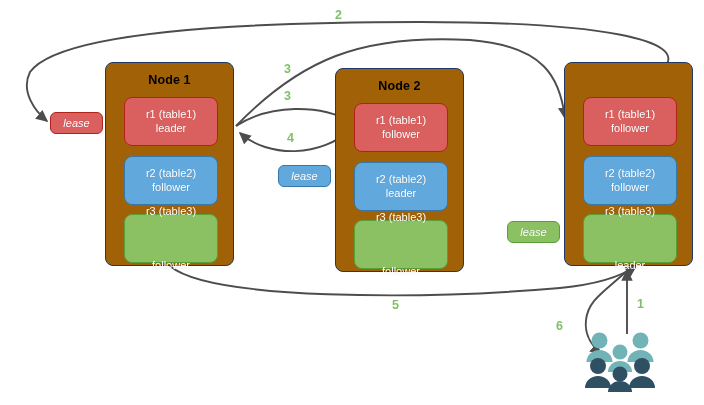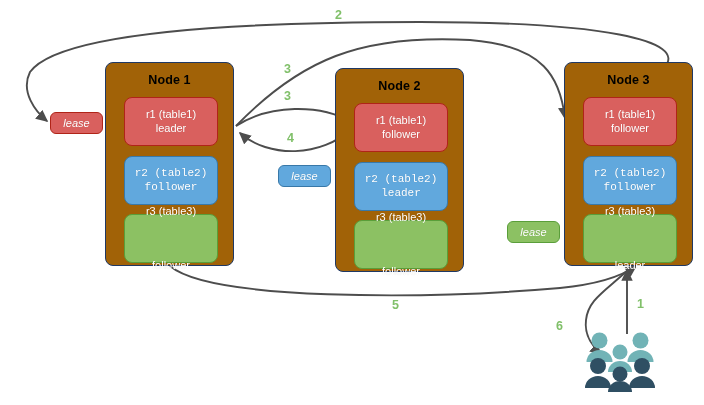--- a/index.html
+++ b/index.html
@@ -50,21 +50,21 @@
     flex-direction: column;
     align-items: center;
     justify-content: center;
     color: #ffffff;
     font-size: 11px;
     line-height: 13.5px;
     text-align: center;
     text-shadow: 0 0 1px rgba(0,0,0,.15);
   }
   .replica-red   { background: #d9605e; border: 1.6px solid #b02418; }
-  .replica-blue  { background: #61a8dd; border: 1.6px solid #3878a8; font-family: Liberation Mono, monospace; }
+  .replica-blue  { background: #61a8dd; border: 1.6px solid #3878a8; }
   .replica-green { background: #8cc163; border: 1.6px solid #5a9e3a; gap: 40px; }
 
   .lease {
     position: absolute;
     box-sizing: border-box;
     border-radius: 6px;
     display: flex;
     align-items: center;
     justify-content: center;
     color: #ffffff;
@@ -152,21 +152,20 @@
       <span>r2 (table2)</span>
       <span>leader</span>
     </div>
     <div class="replica replica-green" style="left:18px; top:151px; width:94px; height:49px;">
       <span>r3 (table3)</span>
       <span>follower</span>
     </div>
   </div>
 
   <div class="node-box" style="left:564px; top:62px; width:129px; height:204px;">
-    <div class="node-title">Node 3</div>
     <div class="replica replica-red" style="left:18px; top:34px; width:94px; height:49px;">
       <span>r1 (table1)</span>
       <span>follower</span>
     </div>
     <div class="replica replica-blue" style="left:18px; top:93px; width:94px; height:49px;">
       <span>r2 (table2)</span>
       <span>follower</span>
     </div>
     <div class="replica replica-green" style="left:18px; top:151px; width:94px; height:49px;">
       <span>r3 (table3)</span>

